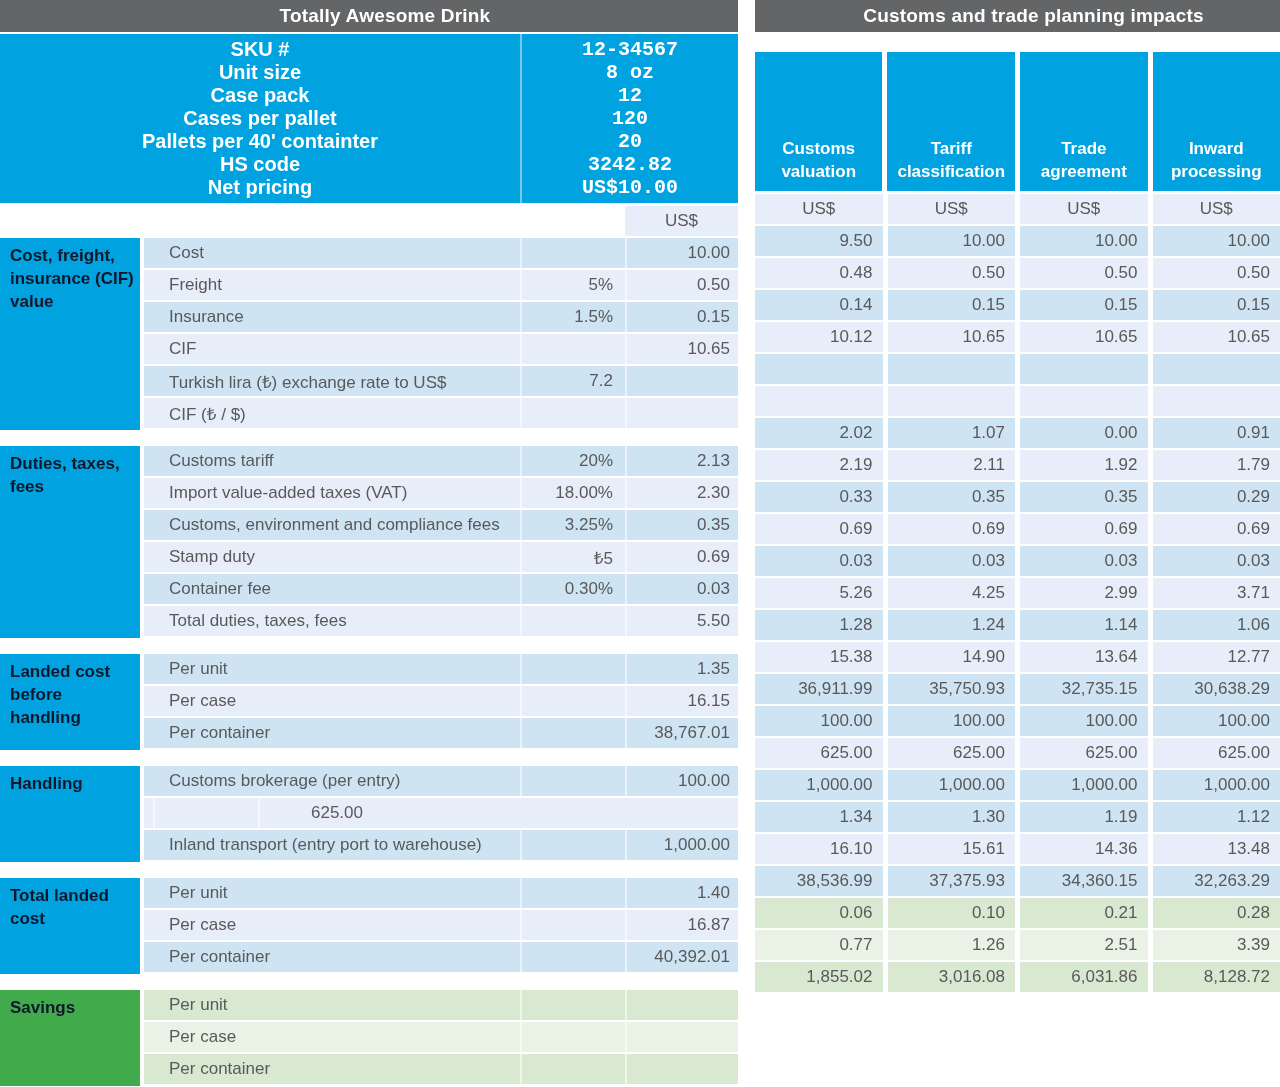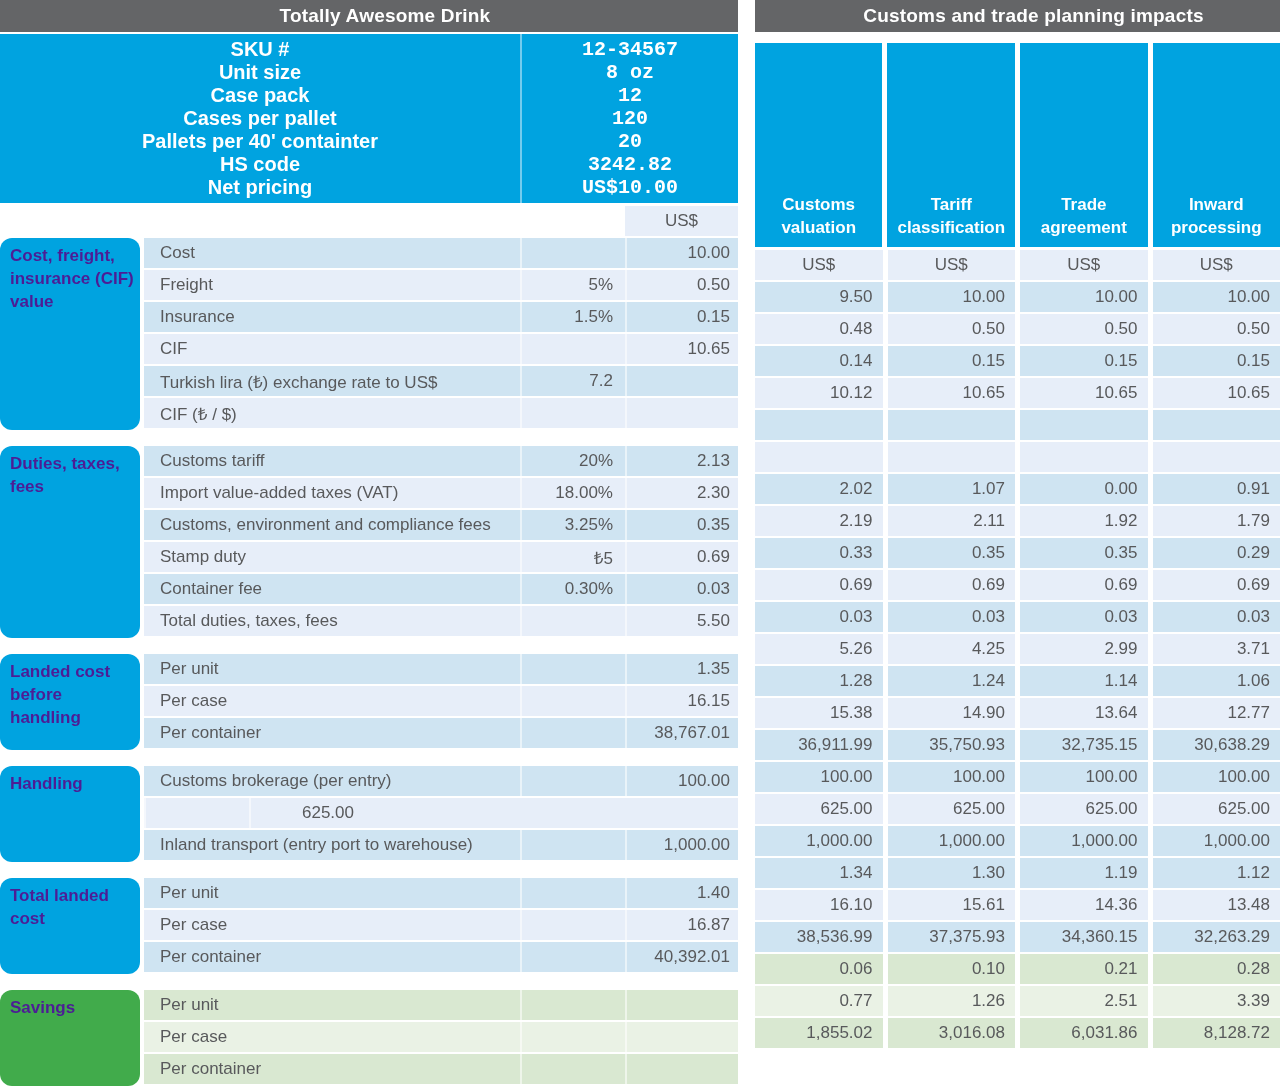--- a/index.html
+++ b/index.html
@@ -58,47 +58,47 @@
   }
   .usd-cell-r{
     background:var(--c-row-b);font-size:17px;
     display:flex;align-items:center;justify-content:center;
   }
 
   
   .section{display:flex;margin-bottom:16px;}
   .side-label{
     width:140px;flex:0 0 140px;margin-right:4px;
-    background:var(--c-accent);color:#4c1d95;font-weight:bold;
-    font-size:17px;line-height:23px;padding:6px 6px 0 10px;border-radius:12px;
+    background:var(--c-accent);color:#0f172a;font-weight:bold;
+    font-size:17px;line-height:23px;padding:6px 6px 0 10px;
   }
   .section.green .side-label{background:var(--c-green);}
   .rows{flex:1;}
   .row{
-    display:flex;height:30px;margin-bottom:2px;font-size:17px;
+    display:flex;height:30px;margin-bottom:2px;font-size:17px;padding-left:9px;
   }
   .cell-label{
     flex:1;display:flex;align-items:center;padding-left:16px;
   }
   .cell-pct{
     width:105px;flex:0 0 105px;display:flex;align-items:center;justify-content:flex-end;
     padding-right:12px;border-left:2px solid rgba(255,255,255,.55);
   }
   .cell-val{
     width:113px;flex:0 0 113px;display:flex;align-items:center;justify-content:flex-end;
     padding-right:8px;border-left:2px solid rgba(255,255,255,.55);
   }
   .shade-a{background:var(--c-row-a);}
   .shade-b{background:var(--c-row-b);}
   .shade-ga{background:var(--c-grow-a);}
   .shade-gb{background:var(--c-grow-b);}
 
   
   .col-heads{
-    margin-top:11px;height:204px;
+    margin-top:20px;height:139px;
     display:grid;grid-template-columns:repeat(4,1fr);gap:5px;border-radius:25px;
   }
   .col-head{
     background:var(--c-accent);color:#fff;font-weight:bold;font-size:17px;
     line-height:23px;text-align:center;
     display:flex;align-items:flex-end;justify-content:center;
     padding:0 10px 8px 10px;
   }
   .r-section{}
   .r-row{

